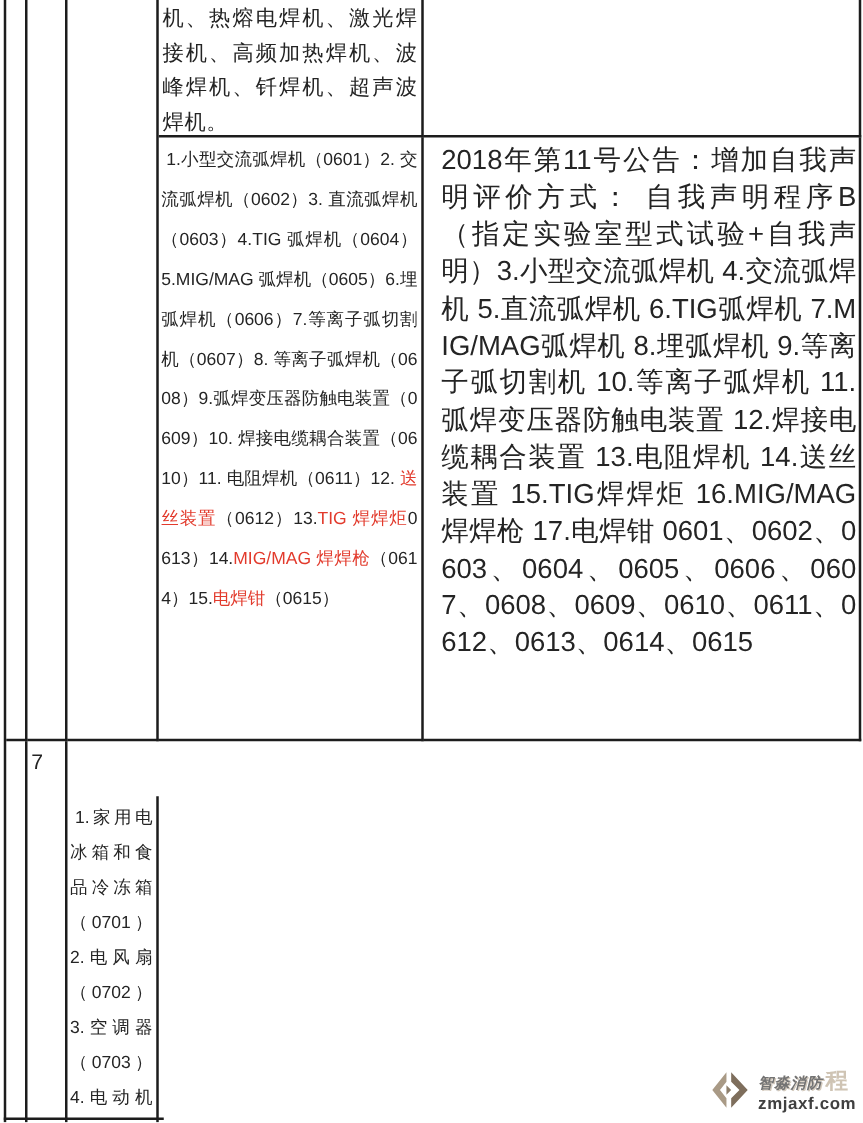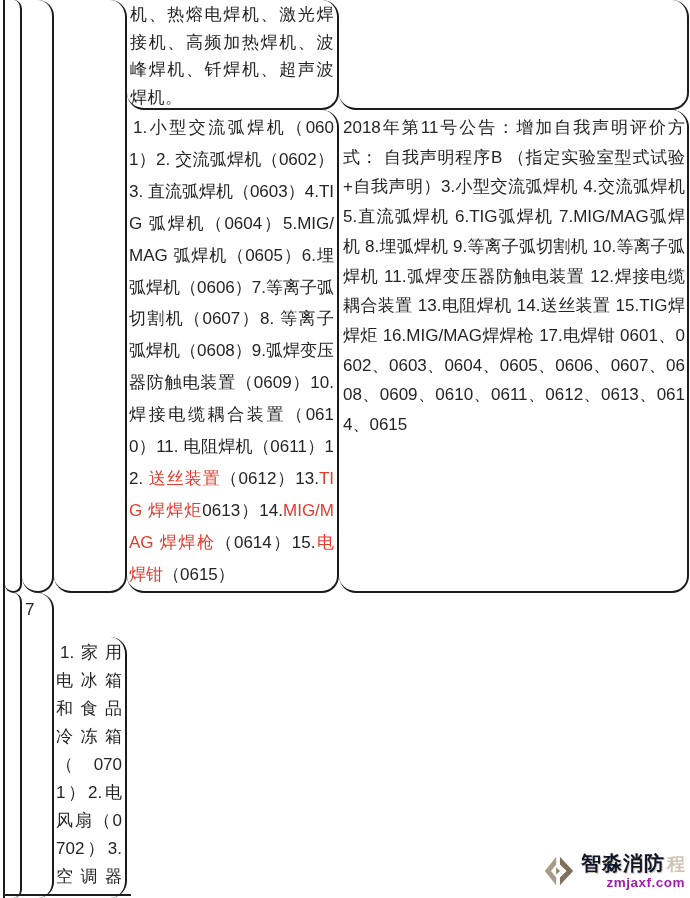--- a/index.html
+++ b/index.html
@@ -12,43 +12,43 @@
     color:#242424;
   }
   .grid{
     position:absolute;left:3px;top:0;
     width:684px;height:898px;
     display:grid;
     grid-template-columns:17px 32px 73px 212px 350px;
     grid-template-rows:110px 483px 305px;
     border-left:2px solid #1c1c1c;
   }
-  .cell{box-sizing:border-box;overflow:hidden;border-radius:17px;}
+  .cell{box-sizing:border-box;overflow:hidden;}
   .br{border-right:2px solid #1c1c1c;}
   .bb{border-bottom:2px solid #1c1c1c;}
   .span2{grid-row:span 2;}
 
   .intro-cell{
     font-size:17px;line-height:27.5px;letter-spacing:.5px;
     padding:1px 3px 0 3px;
     text-align:justify;text-justify:inter-ideograph;
     word-break:break-all;
   }
   .products-cell{
-    font-size:17px;
+    font-size:14px;
     padding:2px 3px 0 2px;
     text-indent:4px;
     text-align:justify;text-justify:inter-ideograph;
     word-break:break-all;
   }
   .products-r6{line-height:31.9px;}
   .products-r7{line-height:28px;margin-top:44px;}
   .announce-cell{
-    font-size:17px;line-height:29.7px;
-    padding:3px 2px 0 4px;
+    font-size:22px;line-height:29.7px;
+    padding:3px 2px 0 14px;
     text-align:justify;text-justify:inter-ideograph;
     word-break:break-all;
   }
   .num-cell{
     font-size:17px;line-height:22px;
     padding:6px 0 0 3px;
   }
   .cat-cell{
     font-size:17px;line-height:33px;letter-spacing:2px;
     padding:3px 4px 0 6px;
@@ -63,30 +63,31 @@
   .watermark{
     position:absolute;right:3px;bottom:6px;
     display:flex;align-items:center;gap:5px;
     z-index:3;background:rgba(255,255,255,.6);
     padding:2px 2px 2px 6px;
   }
   .wm-mark{width:34px;height:34px;flex:0 0 auto;}
   .wm-text{display:flex;flex-direction:column;line-height:1.05;}
   .wm-brand-row{display:flex;align-items:baseline;}
   .wm-brand{
-    font-size:20px;font-weight:bold;color:#0f172a;
+    font-size:12px;font-weight:bold;color:#737373;
     letter-spacing:1px;
     text-shadow:1px 1px 0 #d4cabc;
+    font-style:italic;
   }
   .wm-faint{
     font-size:18px;font-weight:bold;color:#cfc4b4;
     margin-left:2px;
   }
   .wm-url{
-    font-size:13.5px;font-weight:bold;color:#a21caf;
+    font-size:13.5px;font-weight:bold;color:#404040;
     letter-spacing:.5px;margin-top:2px;text-align:right;
   }
 </style>
 </head>
 <body>
 
 <div class="page">
 
   <div class="grid">
 

